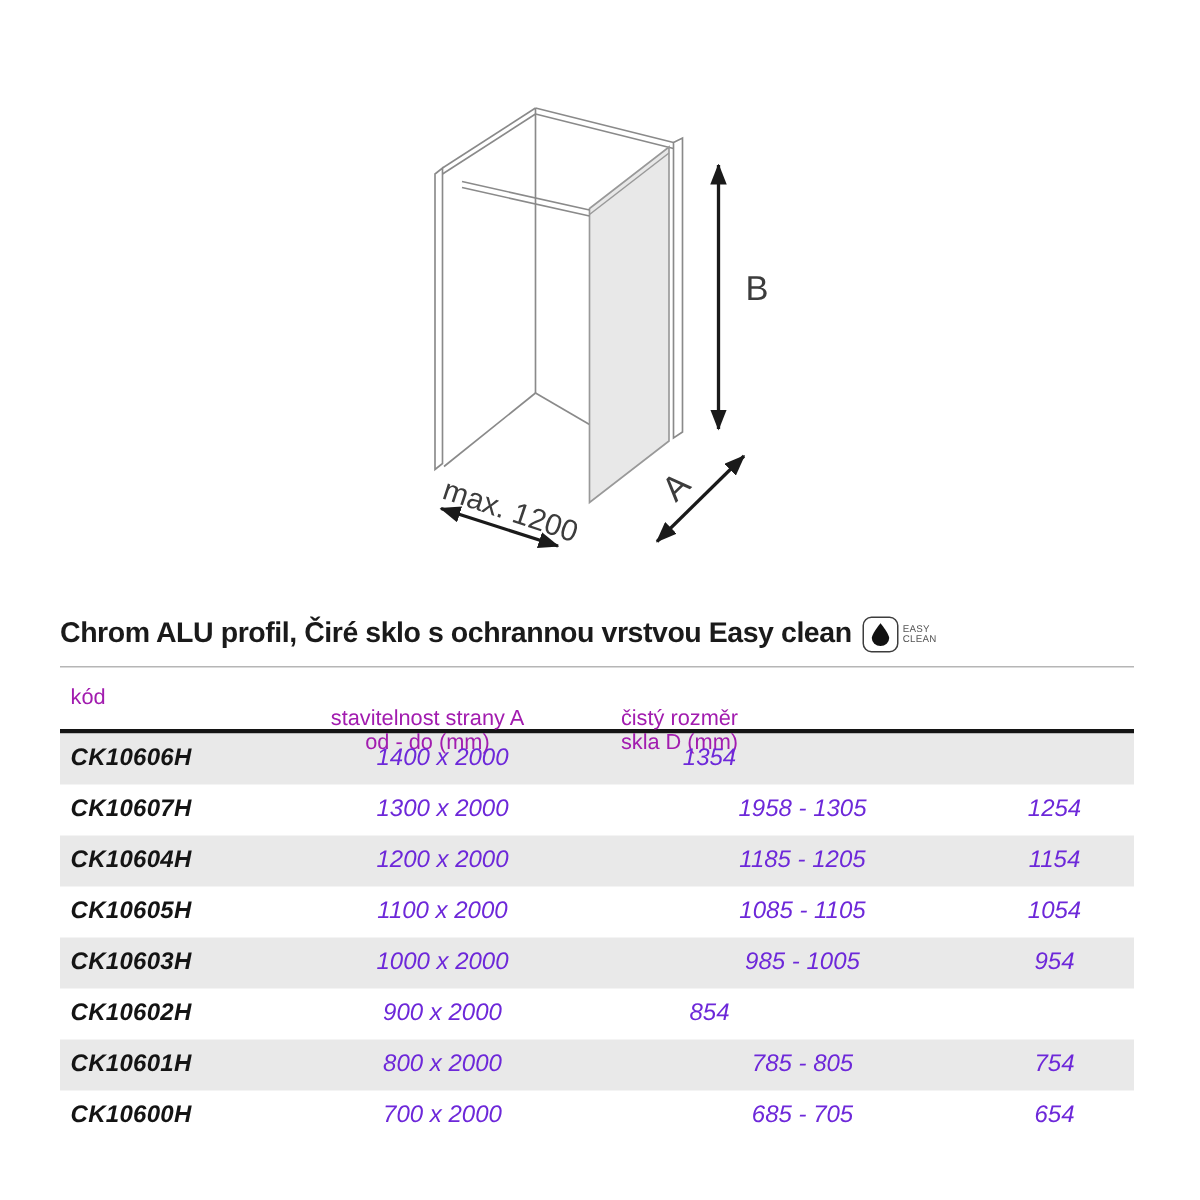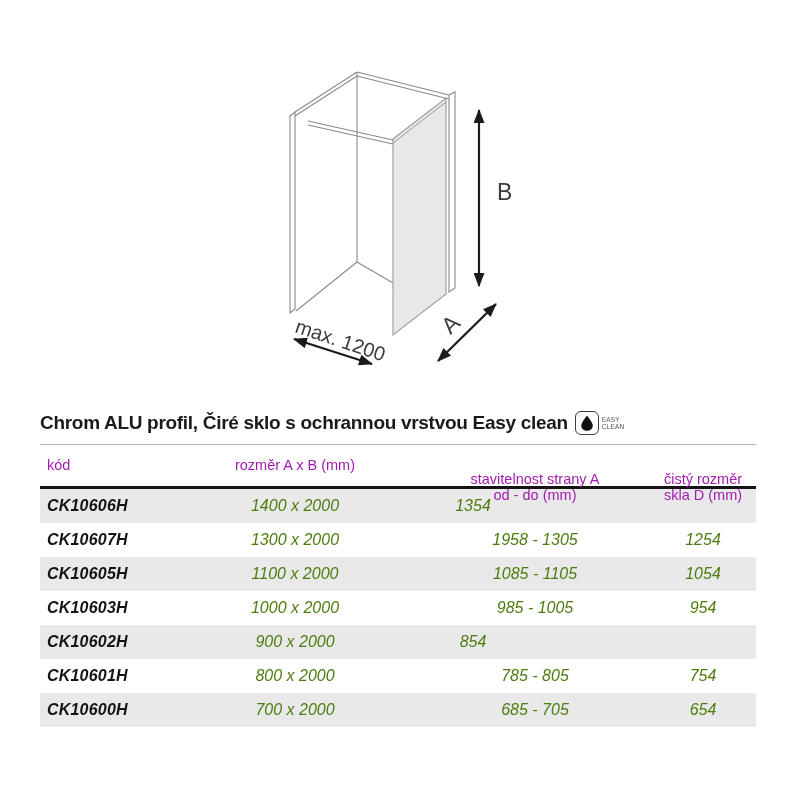--- a/index.html
+++ b/index.html
@@ -23,21 +23,21 @@
            border-top:1px solid #b6b6b6; border-bottom:3px solid #141414;
            color:#a21caf; font-size:14.5px; line-height:15.5px; font-weight:400; }
   .tbody .trow { display:flex; align-items:center; height:34px; font-size:16px;font-style:italic; }
   .tbody .trow:nth-child(odd) { background:#e9e9e9; }
   .c1 { width:130px; text-align:left; padding-left:7px; }
   .c2 { width:250px; text-align:center; }
   .c3 { width:230px; text-align:center; }
   .c4 { width:106px; text-align:center; }
   .hstack { display:flex; flex-direction:column; align-items:center;margin-top:44px; }
   .cell-code { font-weight:700; color:#141414; letter-spacing:0.2px; }
-  .cell-val { color:#4d7c0f; font-weight:400; }
+  .cell-val { color:#6d28d9; font-weight:400; }
 </style>
 </head>
 <body>
 
 <div class="diagram-wrap">
   <svg viewBox="250 52 310 345">
     <defs>
       <marker id="ah" markerUnits="userSpaceOnUse" markerWidth="14" markerHeight="11" refX="13" refY="5.5" orient="auto-start-reverse">
         <path d="M0,0 L14,5.5 L0,11 Z" fill="#1a1a1a"></path>
       </marker>
@@ -102,21 +102,20 @@
     <div class="ec-text">
       <span>EASY</span>
       <span>CLEAN</span>
     </div>
   </div>
 </div>
 
 <div class="spec-table">
   <div class="thead">
     <div class="c1">kód</div>
-    <div class="c2">rozměr A x B (mm)</div>
     <div class="c3">
       <div class="hstack">
         <span>stavitelnost strany A</span>
         <span>od - do (mm)</span>
       </div>
     </div>
     <div class="c4">
       <div class="hstack">
         <span>čistý rozměr</span>
         <span>skla D (mm)</span>
@@ -128,20 +127,26 @@
     <div class="trow">
       <div class="c1 cell-code">CK10606H</div>
       <div class="c2 cell-val">1400 x 2000</div>
       <div class="c4 cell-val">1354</div>
     </div>
     <div class="trow">
       <div class="c1 cell-code">CK10607H</div>
       <div class="c2 cell-val">1300 x 2000</div>
       <div class="c3 cell-val">1958 - 1305</div>
       <div class="c4 cell-val">1254</div>
+    </div>
+    <div class="trow">
+      <div class="c1 cell-code">CK10604H</div>
+      <div class="c2 cell-val">1200 x 2000</div>
+      <div class="c3 cell-val">1185 - 1205</div>
+      <div class="c4 cell-val">1154</div>
     </div>
     <div class="trow">
       <div class="c1 cell-code">CK10605H</div>
       <div class="c2 cell-val">1100 x 2000</div>
       <div class="c3 cell-val">1085 - 1105</div>
       <div class="c4 cell-val">1054</div>
     </div>
     <div class="trow">
       <div class="c1 cell-code">CK10603H</div>
       <div class="c2 cell-val">1000 x 2000</div>

